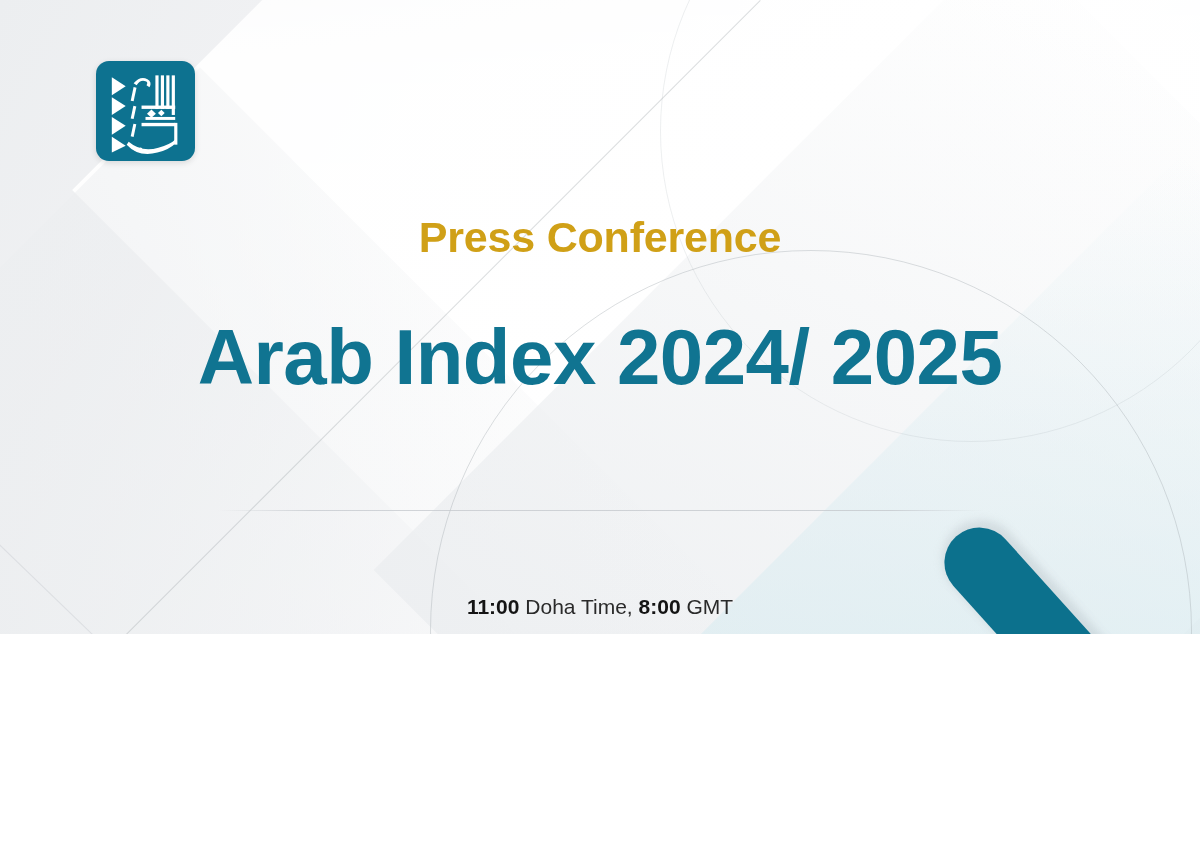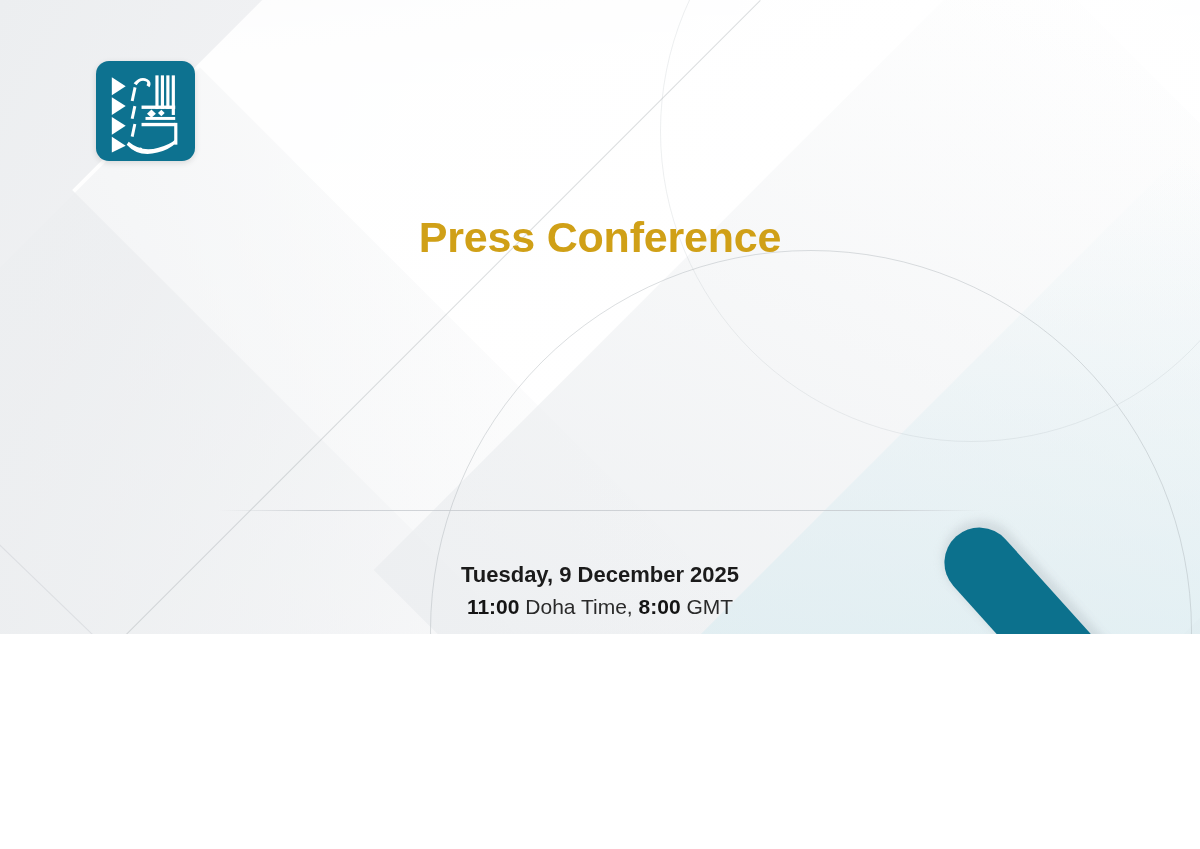--- a/index.html
+++ b/index.html
@@ -326,24 +326,24 @@
         <circle cx="45" cy="88.5" r="1.7"></circle>
         <rect x="79" y="62" width="3.2" height="22"></rect>
       </g>
     </svg>
   </div>
 
   <div class="content">
 
     <div class="kicker">Press Conference</div>
 
+    <div class="title">Arab Index 2024/ 2025</div>
 
     <div class="rule rule-top"></div>
 
-    <div class="date-line">Tuesday, 9 December 2025</div>
 
     <div class="time-line">
       <span class="strong">11:00</span><span> Doha Time, </span><span class="strong">8:00</span><span> GMT</span>
     </div>
 
     <div class="rule rule-bottom"></div>
 
 
 
     <div class="social">

